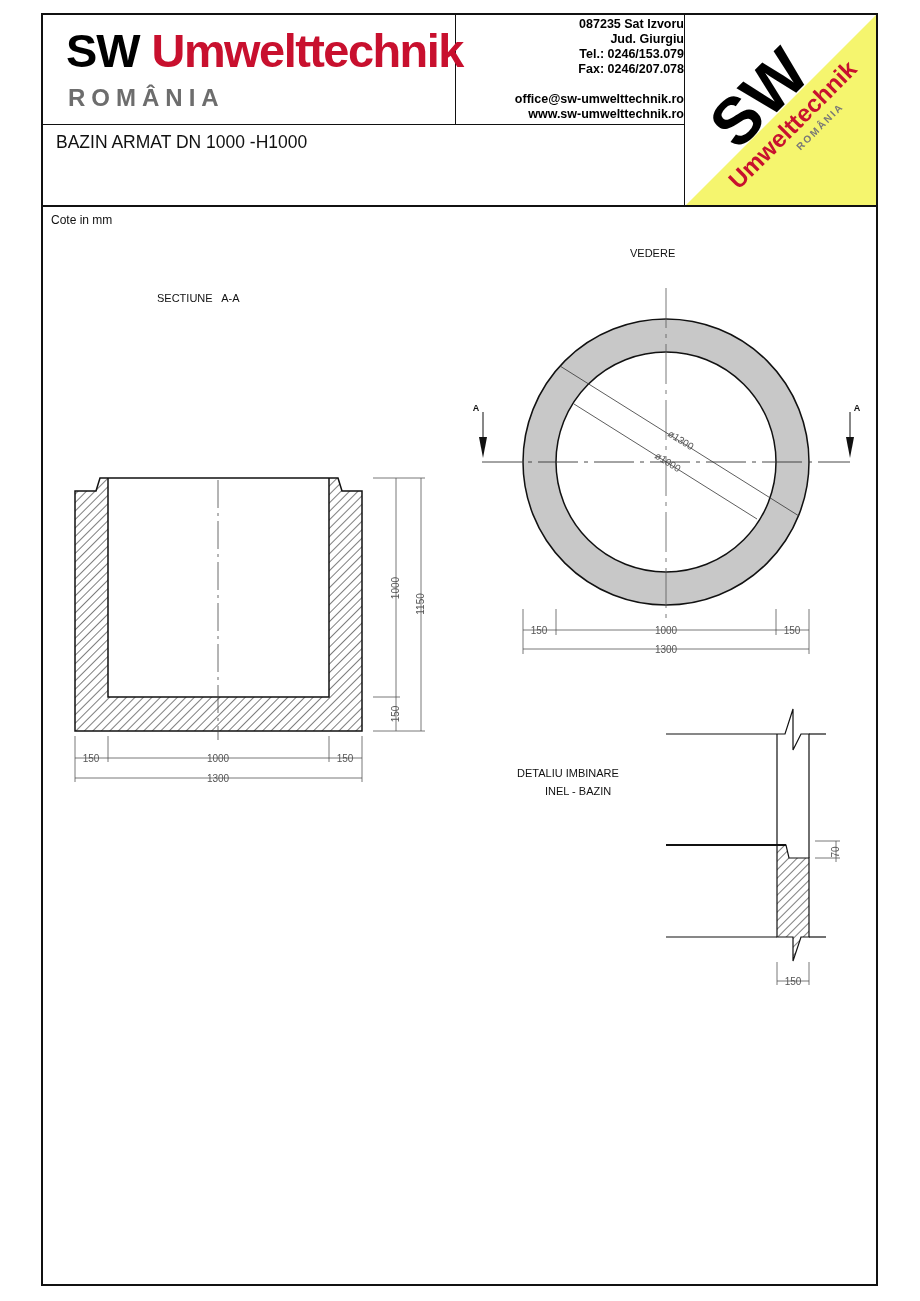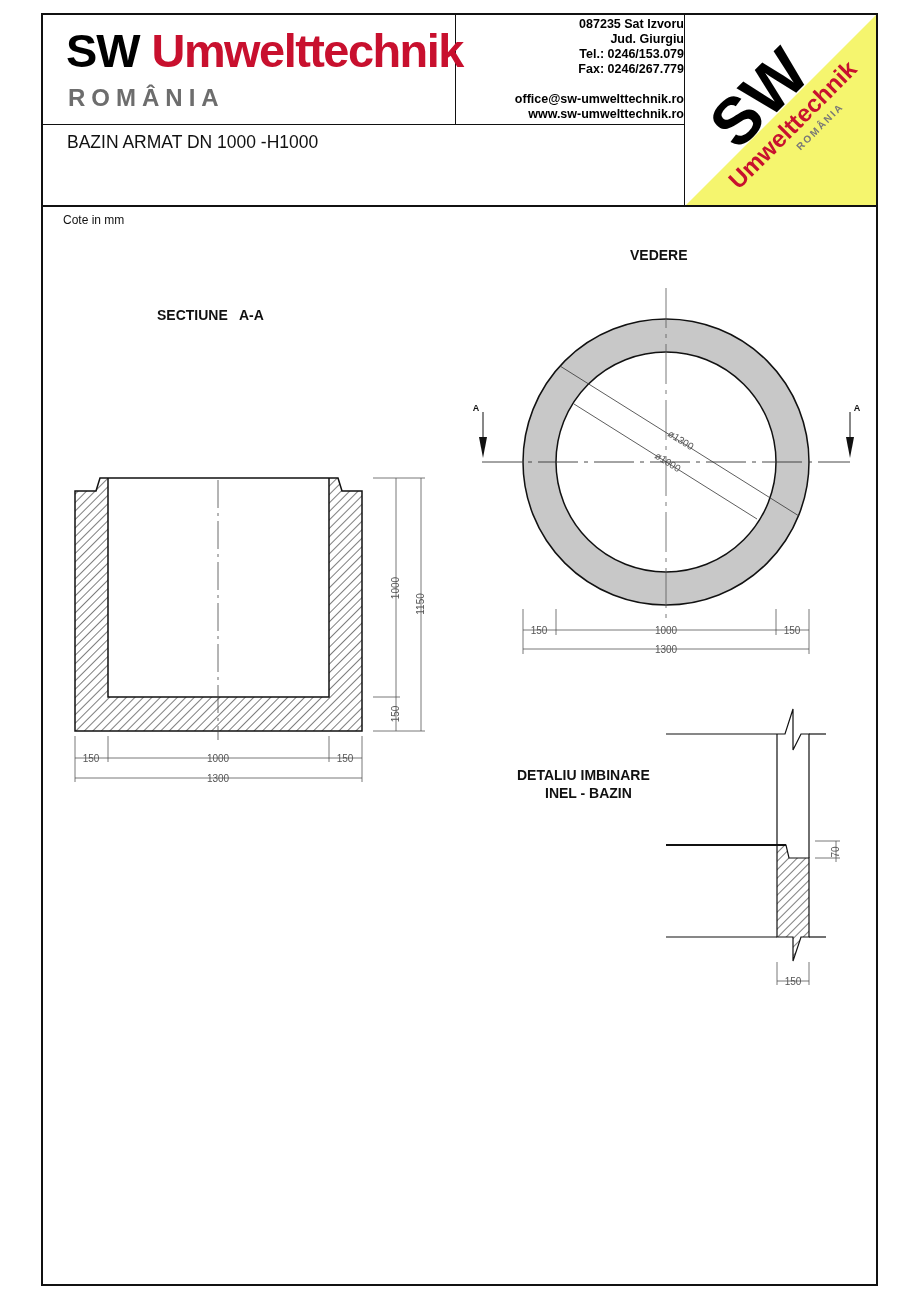--- a/index.html
+++ b/index.html
@@ -4,23 +4,23 @@
 <style>
   html, body { margin: 0; padding: 0; background: #fff; }
   body { width: 920px; height: 1301px; position: relative; overflow: hidden; font-family: "Liberation Sans", sans-serif; }
   .frame { position: absolute; left: 41px; top: 13px; width: 837px; height: 1273px; border: 2px solid #111; box-sizing: border-box; }
   .hline { position: absolute; background: #111; }
   .logo-sw { position: absolute; left: 66px; top: 28px; font-weight: 900; font-size: 46px; letter-spacing: -1px; line-height: 1; color: #000; font-family: "Liberation Sans", sans-serif; transform: scaleX(1.02); transform-origin: left; }
   .logo-sw .red { color: #c8102e; font-weight: 700; letter-spacing: -1.5px; }
   .logo-ro { position: absolute; left: 68px; top: 84px; font-weight: 700; font-size: 24px; letter-spacing: 6px; color: #6d6d6d; }
   .contact { position: absolute; left: 456px; top: 17px; width: 228px; text-align: right; font-weight: 700; font-size: 12.5px; line-height: 15px; color: #000; }
   .contact div { white-space: nowrap; }
-  .title { position: absolute; left: 67px; top: 132px; font-size: 17.5px; color: #111; }
-  .units { position: absolute; left: 63px; top: 213px; font-size: 12px; color: #111; }
-  .label { position: absolute; font-size: 14px; color: #111; font-weight: bold; }
+  .title { position: absolute; left: 56px; top: 132px; font-size: 17.5px; color: #111; }
+  .units { position: absolute; left: 51px; top: 213px; font-size: 12px; color: #111; }
+  .label { position: absolute; font-size: 11px; color: #111; }
   svg { position: absolute; left: 0; top: 0; }
   .dim { font-family: "Liberation Sans", sans-serif; font-size: 10px; fill: #555; }
 </style>
 </head>
 <body>
 
 <div class="frame"></div>
 <div class="hline" style="left:41px;top:205px;width:837px;height:2px;"></div>
 <div class="hline" style="left:41px;top:124px;width:644px;height:1px;"></div>
 <div class="hline" style="left:455px;top:13px;width:1px;height:112px;"></div>
@@ -29,30 +29,30 @@
 <div class="logo-sw">
   <span>SW</span>
   <span class="red">Umwelttechnik</span>
 </div>
 <div class="logo-ro">ROMÂNIA</div>
 
 <div class="contact">
   <div>087235 Sat Izvoru</div>
   <div>Jud. Giurgiu</div>
   <div>Tel.: 0246/153.079</div>
-  <div>Fax: 0246/267.779</div>
+  <div>Fax: 0246/207.078</div>
   <div style="height:15px"></div>
   <div>office@sw-umwelttechnik.ro</div>
   <div>www.sw-umwelttechnik.ro</div>
 </div>
 
 <div class="title">BAZIN ARMAT DN 1000 -H1000</div>
 <div class="units">Cote in mm</div>
 
-<div class="label" style="left:157px;top:307px;white-space:pre;">SECTIUNE   A-A</div>
+<div class="label" style="left:157px;top:292px;white-space:pre;">SECTIUNE   A-A</div>
 <div class="label" style="left:630px;top:247px;">VEDERE</div>
 <div class="label" style="left:517px;top:767px;">DETALIU IMBINARE</div>
 <div class="label" style="left:517px;top:785px;margin-left:28px;">INEL - BAZIN</div>
 
 <svg width="920" height="1301" viewBox="0 0 920 1301">
   <defs>
     <pattern id="hatch" patternUnits="userSpaceOnUse" width="6" height="6" patternTransform="rotate(45)">
       <line x1="0" y1="0" x2="0" y2="6" stroke="#111" stroke-width="1.1"></line>
     </pattern>
     <clipPath id="tri">

